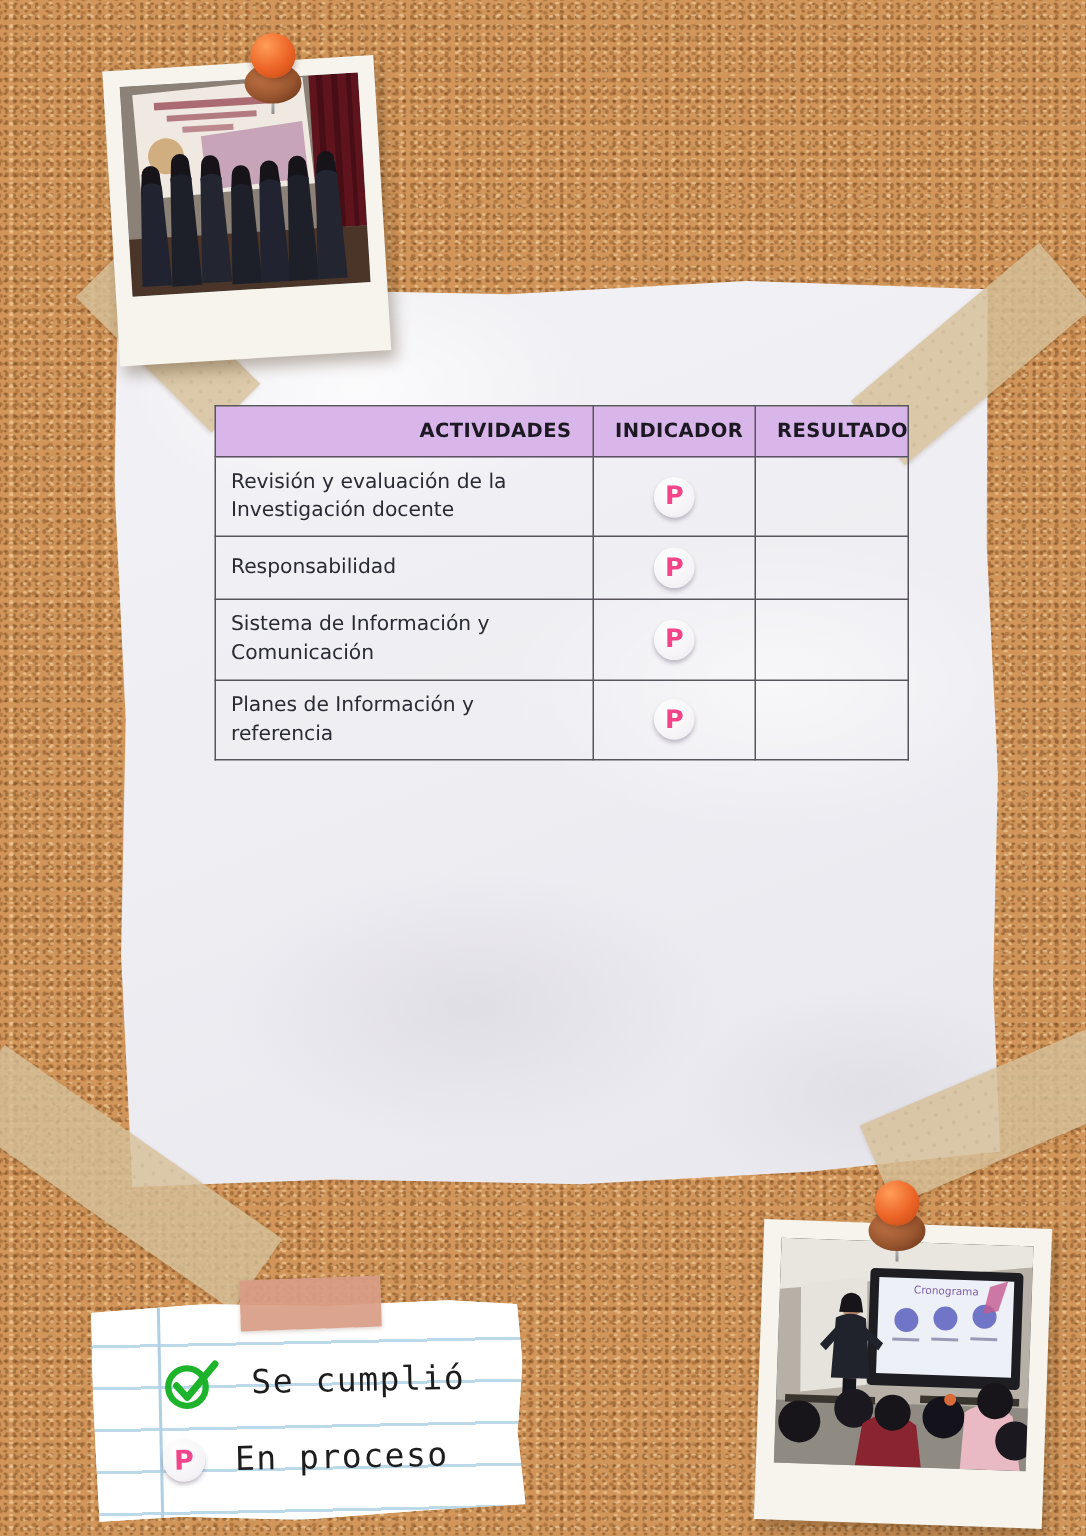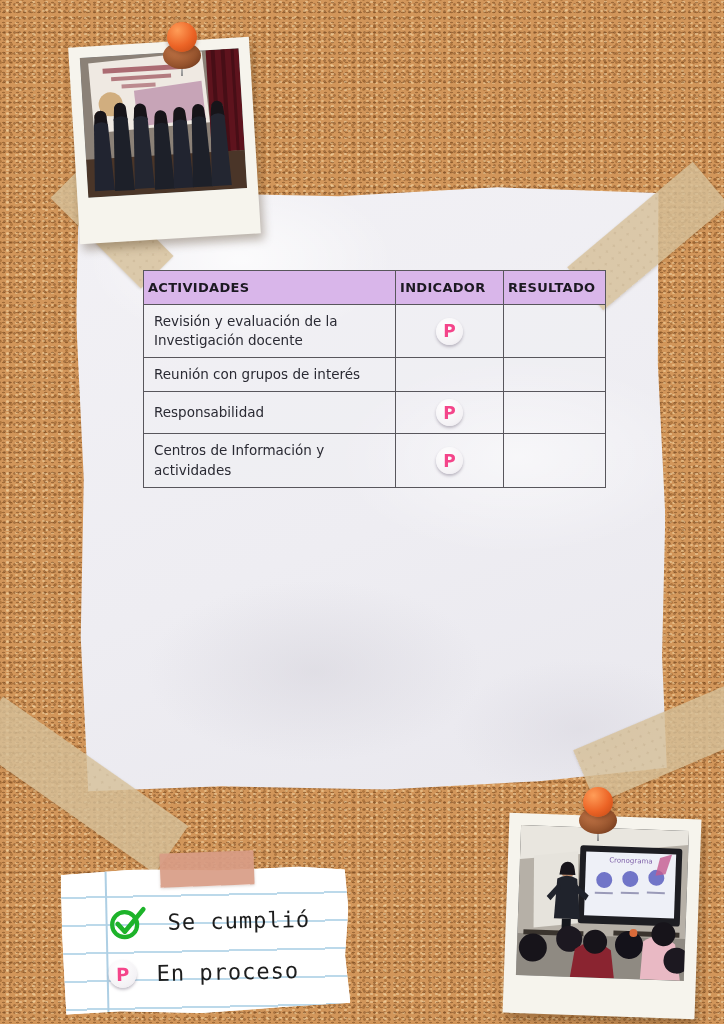--- a/index.html
+++ b/index.html
@@ -47,21 +47,21 @@
   .tape-br { left:578px; top:716px; width:164px; height:58px; transform:rotate(-23deg); }
   
   .main-table {
     position:absolute; left:143px; top:270px; z-index:3;
     border-collapse:collapse; table-layout:fixed; width:462px;
     font-size:13.5px; color:#2a2a33;
   }
   .main-table th, .main-table td { border:1.6px solid #58565c; }
   .main-table th {
     background:#d9b6ea; color:#1c1922; font-weight:bold; font-size:13px;
-    letter-spacing:.3px; padding:9px 4px; text-align:left;
+    letter-spacing:.3px; padding:9px 14px; text-align:right;
   }
   .main-table td { padding:7px 10px; line-height:1.42; background:rgba(255,255,255,.06); }
   td.ind, td.res { text-align:center; vertical-align:middle; }
   .col-act{width:252px;} .col-ind{width:108px;} .col-res{width:102px;}
   
   .p-badge {
     display:inline-flex; align-items:center; justify-content:center;
     width:27px; height:27px; border-radius:50%;
     background:radial-gradient(circle at 38% 30%, #ffffff, #f4f2f5 70%, #e4e1e8);
     box-shadow:0 2px 3px rgba(120,110,130,.45);
@@ -143,31 +143,31 @@
       <th>RESULTADO</th>
     </tr>
   </thead>
   <tbody>
     <tr>
       <td class="act">Revisión y evaluación de la Investigación docente</td>
       <td class="ind"><span class="p-badge">P</span></td>
       <td class="res"></td>
     </tr>
     <tr>
-      <td class="act">Reunión con grupos de interés</td>
-      <td class="ind"></td>
-      <td class="res"></td>
-    </tr>
-    <tr>
       <td class="act">Responsabilidad</td>
       <td class="ind"><span class="p-badge">P</span></td>
       <td class="res"></td>
     </tr>
     <tr>
-      <td class="act">Centros de Información y actividades</td>
+      <td class="act">Sistema de Información y Comunicación</td>
+      <td class="ind"><span class="p-badge">P</span></td>
+      <td class="res"></td>
+    </tr>
+    <tr>
+      <td class="act">Planes de Información y referencia</td>
       <td class="ind"><span class="p-badge">P</span></td>
       <td class="res"></td>
     </tr>
   </tbody>
 </table>
 
 <div class="polaroid polaroid-tl">
   <div class="photo">
     <svg width="159" height="140" viewBox="0 0 159 140" xmlns="http://www.w3.org/2000/svg">
       <rect width="159" height="140" fill="#8b8177"></rect>

